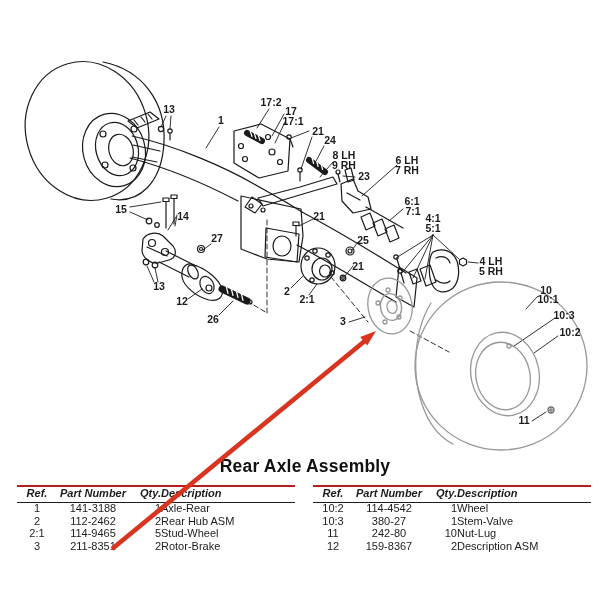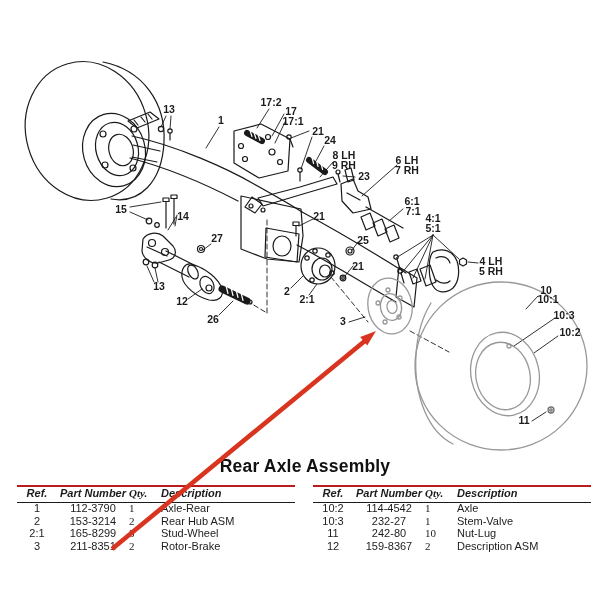--- a/index.html
+++ b/index.html
@@ -11,53 +11,53 @@
          font-size:17.5px;font-weight:700;color:#111;letter-spacing:.2px;z-index:1;}
   table.ptable{position:absolute;border-collapse:collapse;table-layout:fixed;
          font-size:11px;line-height:11.5px;color:#1c1c1c;border-top:2px solid #b91c1c;z-index:1;}
   table.ptable.left{left:17px;top:485px;width:278px;}
   table.ptable.right{left:313px;top:485px;width:278px;}
   .ptable th{font-style:italic;font-weight:700;border-bottom:1.2px solid #1c1c1c;
          padding:1px 0 2px;white-space:nowrap;}
   .ptable td{padding:0.5px 0;white-space:nowrap;}
   .ptable .c0{width:40px;text-align:center;}
   .ptable .c1{width:72px;text-align:center;}
-  .ptable .c2{width:32px;text-align:left;font-family:Liberation Serif, serif;}
+  .ptable .c2{width:32px;text-align:right;}
   .ptable .c3{text-align:left;}
 </style>
 </head>
 <body>
 
 <div class="title">Rear Axle Assembly</div>
 
 <table class="ptable left">
   <thead>
       <tr>
         <th class="c0">Ref.</th>
         <th class="c1">Part Number</th>
         <th class="c2">Qty.</th>
         <th class="c3">Description</th>
       </tr>
     </thead>
   <tbody>
       <tr>
         <td class="c0">1</td>
-        <td class="c1">112-3790</td>
+        <td class="c1">141-3188</td>
         <td class="c2">1</td>
         <td class="c3">Axle-Rear</td>
       </tr>
       <tr>
         <td class="c0">2</td>
-        <td class="c1">153-3214</td>
+        <td class="c1">112-2462</td>
         <td class="c2">2</td>
         <td class="c3">Rear Hub ASM</td>
       </tr>
       <tr>
         <td class="c0">2:1</td>
-        <td class="c1">165-8299</td>
+        <td class="c1">114-9465</td>
         <td class="c2">5</td>
         <td class="c3">Stud-Wheel</td>
       </tr>
       <tr>
         <td class="c0">3</td>
         <td class="c1">211-8351</td>
         <td class="c2">2</td>
         <td class="c3">Rotor-Brake</td>
       </tr>
     </tbody>
@@ -70,25 +70,25 @@
         <th class="c1">Part Number</th>
         <th class="c2">Qty.</th>
         <th class="c3">Description</th>
       </tr>
     </thead>
   <tbody>
       <tr>
         <td class="c0">10:2</td>
         <td class="c1">114-4542</td>
         <td class="c2">1</td>
-        <td class="c3">Axle</td>
+        <td class="c3">Wheel</td>
       </tr>
       <tr>
         <td class="c0">10:3</td>
-        <td class="c1">232-27</td>
+        <td class="c1">380-27</td>
         <td class="c2">1</td>
         <td class="c3">Stem-Valve</td>
       </tr>
       <tr>
         <td class="c0">11</td>
         <td class="c1">242-80</td>
         <td class="c2">10</td>
         <td class="c3">Nut-Lug</td>
       </tr>
       <tr>

